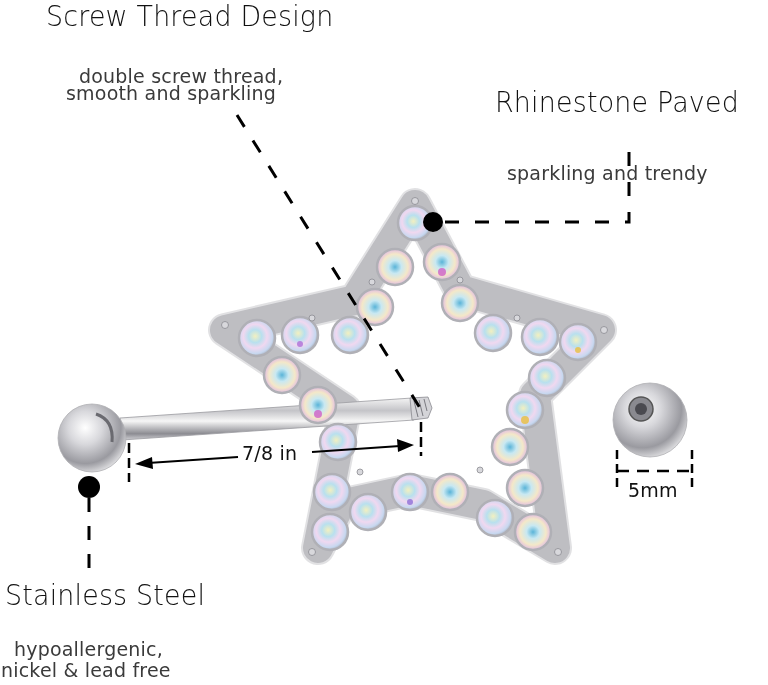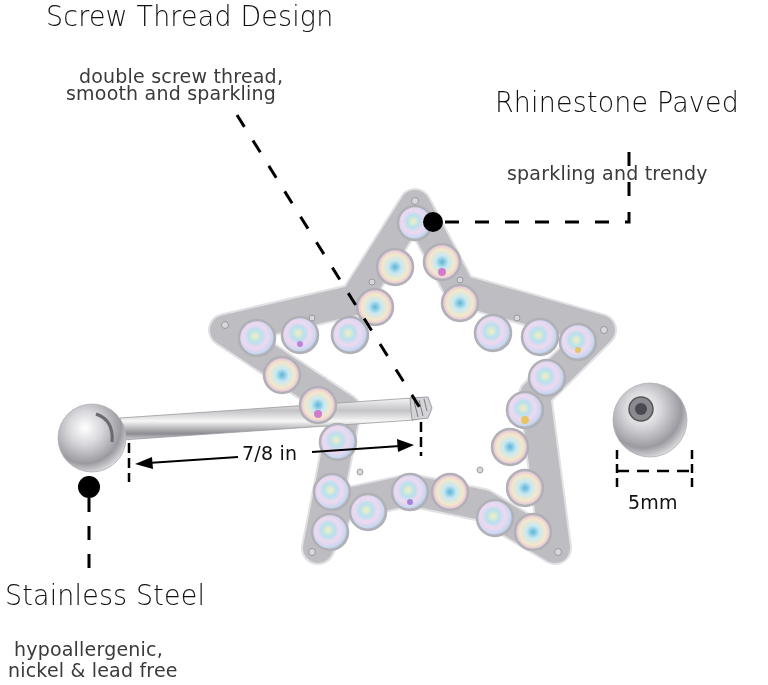--- a/index.html
+++ b/index.html
@@ -145,16 +145,16 @@
 
 <div class="txt title" style="left:46px; top:0px;">Screw Thread Design</div>
 <div class="txt sub" style="left:79px; top:44px;margin-top:21px;">double screw thread,</div>
 <div class="txt sub" style="left:66px; top:82px;">smooth and sparkling</div>
 
 <div class="txt title" style="left:495px; top:86px;">Rhinestone Paved</div>
 <div class="txt sub" style="left:507px; top:118px;margin-top:44px;">sparkling and trendy</div>
 
 <div class="txt title" style="left:5px; top:579px;">Stainless Steel</div>
 <div class="txt sub" style="left:14px; top:638px;">hypoallergenic,</div>
-<div class="txt sub" style="left:8px; top:659px;">nickel &amp; lead free</div>
+<div class="txt sub" style="left:1px; top:659px;">nickel &amp; lead free</div>
 
 <div class="txt dim" style="left:242px; top:442px;">7/8 in</div>
-<div class="txt dim" style="left:628px; top:491px;">5mm</div>
+<div class="txt dim" style="left:628px; top:479px;">5mm</div>
 
 </body></html>

